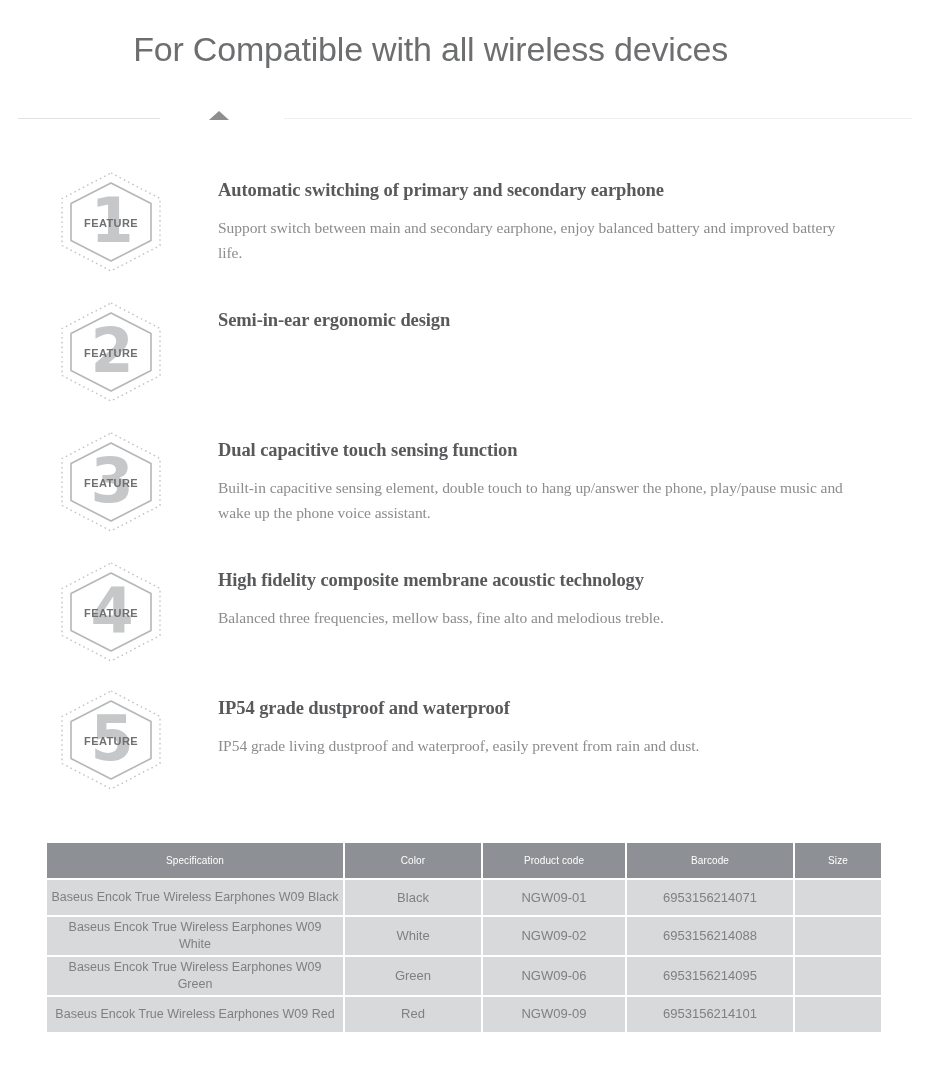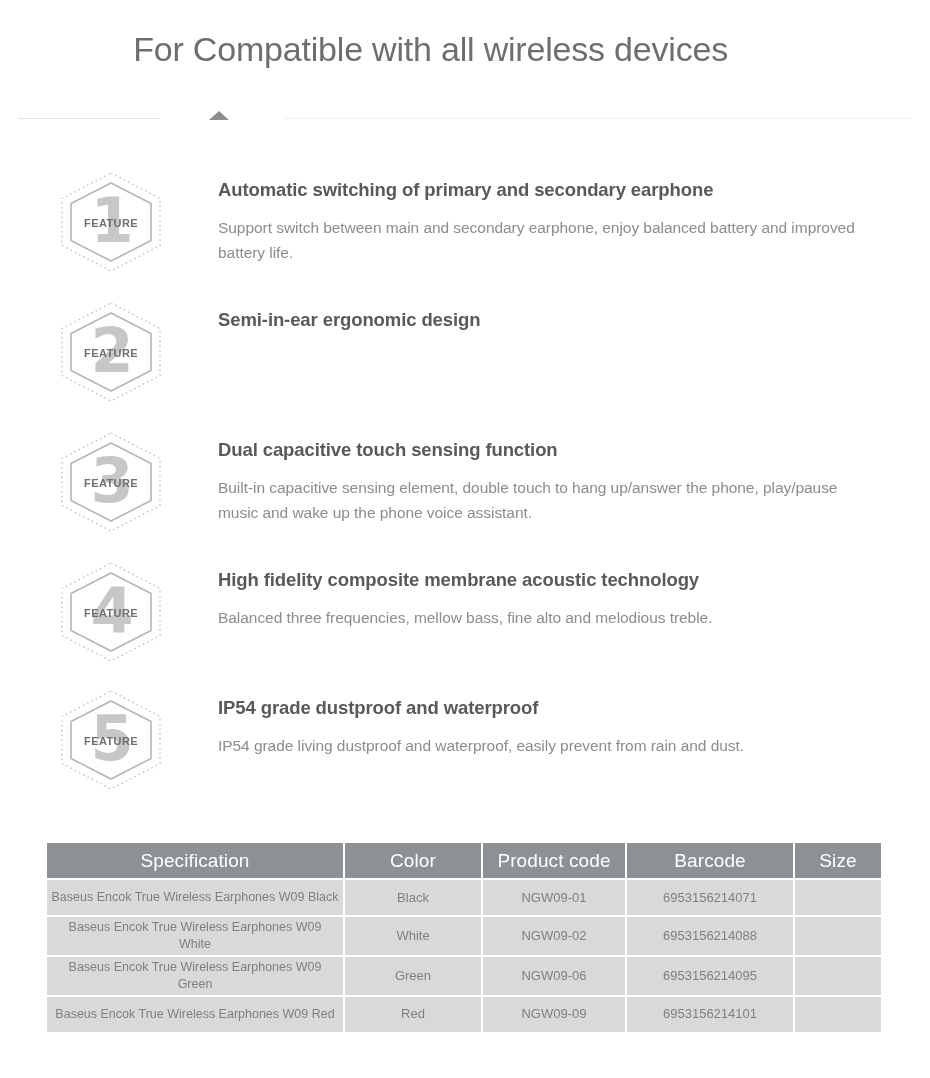--- a/index.html
+++ b/index.html
@@ -134,20 +134,21 @@
     color: #6f7072;
     letter-spacing: 0.4px;
     transform: translateY(1px);
   }
 
   
   .feature-text {
     padding-left: 51px;
     padding-top: 10px;
     max-width: 700px;
+    font-family: Liberation Serif, serif;
   }
   .feature-title {
     font-size: 18.5px;
     font-weight: 700;
     color: #58595b;
     line-height: 1.3;
     margin-bottom: 13px;
     letter-spacing: -0.1px;
   }
   .feature-desc {
@@ -168,21 +169,21 @@
   }
   .spec-table {
     width: 836px;
     border-collapse: separate;
     border-spacing: 2px 2px;
     table-layout: fixed;
   }
   .spec-table th {
     background: #8d9195;
     color: #ffffff;
-    font-size: 19px;
+    font-size: 10px;
     font-weight: 400;
     height: 35px;
     text-align: center;
     letter-spacing: 0.1px;
     vertical-align: middle;
   }
   .spec-table td {
     background: #d7d9da;
     color: #7e8082;
     font-size: 13px;

